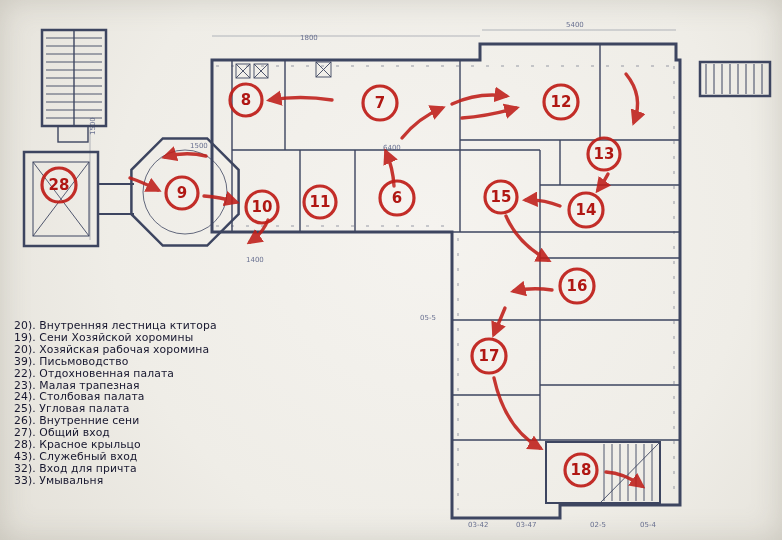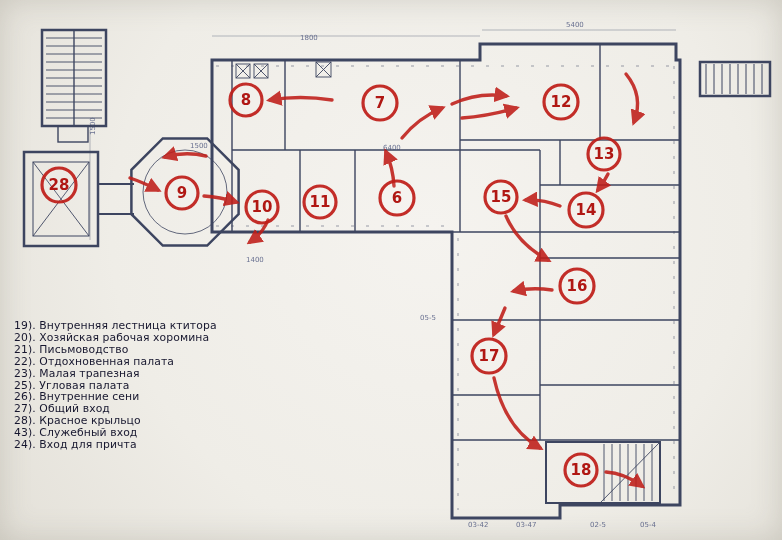--- a/index.html
+++ b/index.html
@@ -160,25 +160,28 @@
           <text x="489" y="356" dy="0.36em" class="marker-num">17</text>
         </g>
         <g>
           <circle cx="581" cy="470" r="16" class="marker-circle"></circle>
           <text x="581" y="470" dy="0.36em" class="marker-num">18</text>
         </g>
       </g>
   </svg>
 
   <div class="legend">
-      <div class="legend-line">19). Внутренняя лестница ктитора</div>
+      <div class="legend-line">20). Внутренняя лестница ктитора</div>
+      <div class="legend-line">19). Сени Хозяйской хоромины</div>
       <div class="legend-line">20). Хозяйская рабочая хоромина</div>
-      <div class="legend-line">21). Письмоводство</div>
+      <div class="legend-line">39). Письмоводство</div>
       <div class="legend-line">22). Отдохновенная палата</div>
       <div class="legend-line">23). Малая трапезная</div>
+      <div class="legend-line">24). Столбовая палата</div>
       <div class="legend-line">25). Угловая палата</div>
       <div class="legend-line">26). Внутренние сени</div>
       <div class="legend-line">27). Общий вход</div>
       <div class="legend-line">28). Красное крыльцо</div>
       <div class="legend-line">43). Служебный вход</div>
-      <div class="legend-line">24). Вход для причта</div>
+      <div class="legend-line">32). Вход для причта</div>
+      <div class="legend-line">33). Умывальня</div>
     </div>
 </div>
 
 </body></html>

